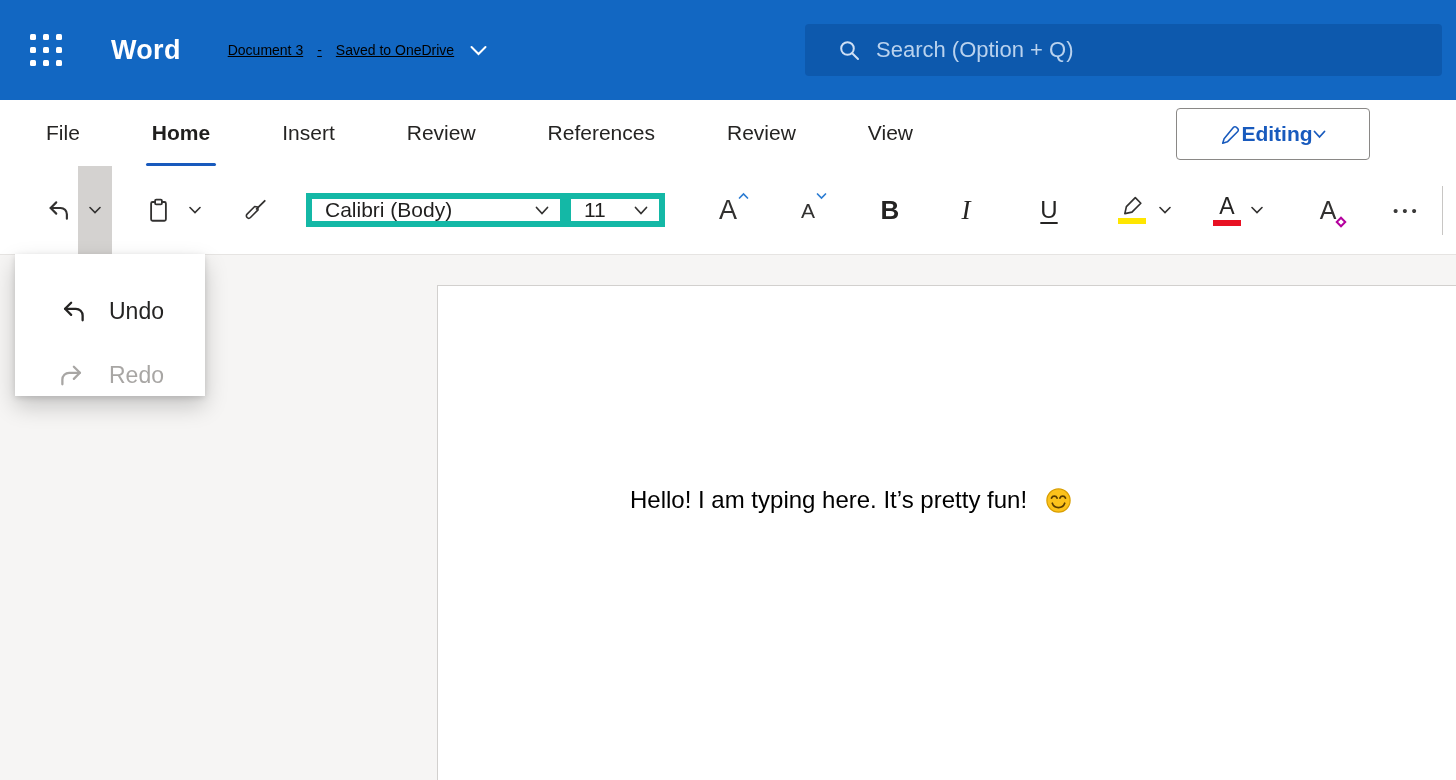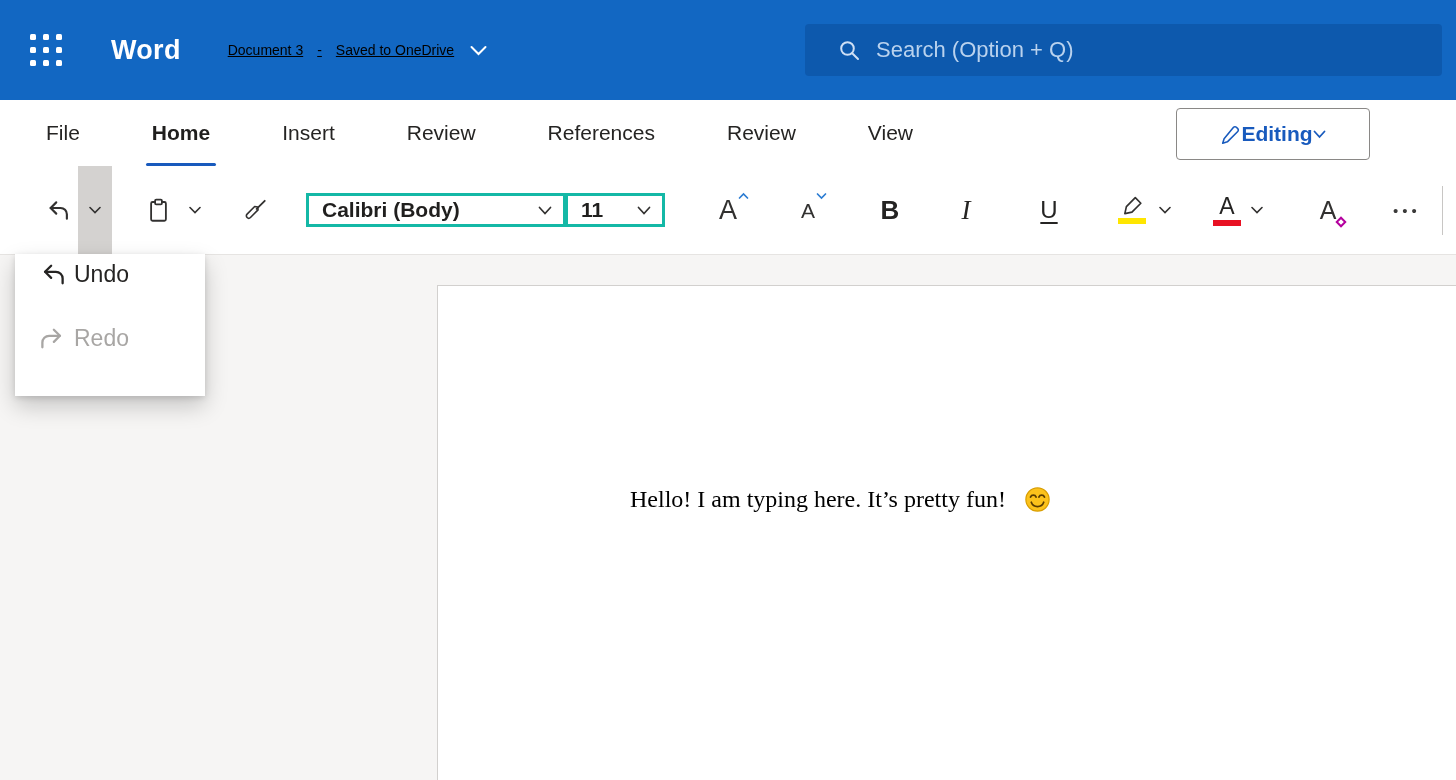--- a/index.html
+++ b/index.html
@@ -75,22 +75,22 @@
   }
   .splitchev {
     display: flex; align-items: center; justify-content: center;
     width: 30px; height: 88px; color: #323130;
   }
   .splitchev.pressed { background: #d4d2d0; width: 34px; }
   .undo-btn      { margin-left: 36px; width: 42px; }
   .clip-btn      { margin-left: 24px; width: 44px; }
   .fp-btn        { margin-left: 22px; width: 46px; }
   .combo {
-    height: 34px; border: 3px solid #14b8a6; background: #fff;
-    display: flex; align-items: center; cursor: pointer; font-weight: bold;
+    height: 34px; border: 6px solid #14b8a6; background: #fff;
+    display: flex; align-items: center; cursor: pointer;
   }
   .combo.fontname { margin-left: 28px; width: 260px; }
   .combo.fontsize { margin-left: -1px; width: 100px; }
   .combo .combo-val { flex: 1; padding-left: 13px; font-size: 21px; color: #201f1e; white-space: nowrap; overflow: hidden; }
   .combo svg { margin-right: 11px; flex: 0 0 auto; }
   .grow-btn   { margin-left: 40px; width: 46px; position: relative; }
   .shrink-btn { margin-left: 36px; width: 42px; position: relative; }
   .letter-big   { font-size: 27px; line-height: 1; color: #323130; }
   .letter-small { font-size: 21px; line-height: 1; color: #323130; }
   .caret { position: absolute; top: 11px; right: 2px; color: #2b7cd3; }
@@ -120,39 +120,39 @@
     position: absolute; right: 13px; top: 20px; width: 1px; height: 49px; background: #c8c6c4;
   }
 
   
   .undo-menu {
     position: absolute; left: 15px; top: 254px; width: 190px;
     background: #fff; padding: 7px 0; z-index: 20;
     box-shadow: 0 10px 22px rgba(0,0,0,.20), 0 2px 6px rgba(0,0,0,.13);
   }
   .menu-item {
-    height: 64px; display: flex; align-items: flex-start;
-    padding-left: 24px; gap: 8px; cursor: pointer; color: #252423;
+    height: 64px; display: flex; align-items: flex-end;
+    padding-left: 44px; gap: 23px; cursor: pointer; color: #252423;
   }
   .menu-item .mi-label { font-size: 23px; }
   .menu-item.disabled { color: #a8a6a4; cursor: default; }
 
   
   .canvas {
     position: absolute; top: 255px; left: 0; width: 100%; height: 525px;
     background: #f6f5f4;
   }
   .page {
     position: absolute; left: 437px; top: 30px; width: 1150px; height: 980px;
     background: #fff; border: 1px solid #d2d0ce; cursor: text;
   }
   .para {
     position: absolute; left: 192px; top: 200px;
-    display: flex; align-items: flex-start; gap: 18px;
-    font-size: 24px; color: #000; white-space: nowrap; font-family: Liberation Serif, serif;
+    display: flex; align-items: flex-end; gap: 18px;
+    font-size: 24px; color: #000; white-space: nowrap;
   }
 </style>
 </head>
 <body>
 
 <div class="app">
 
   <header class="topbar">
     <div class="waffle">
       <span></span>

